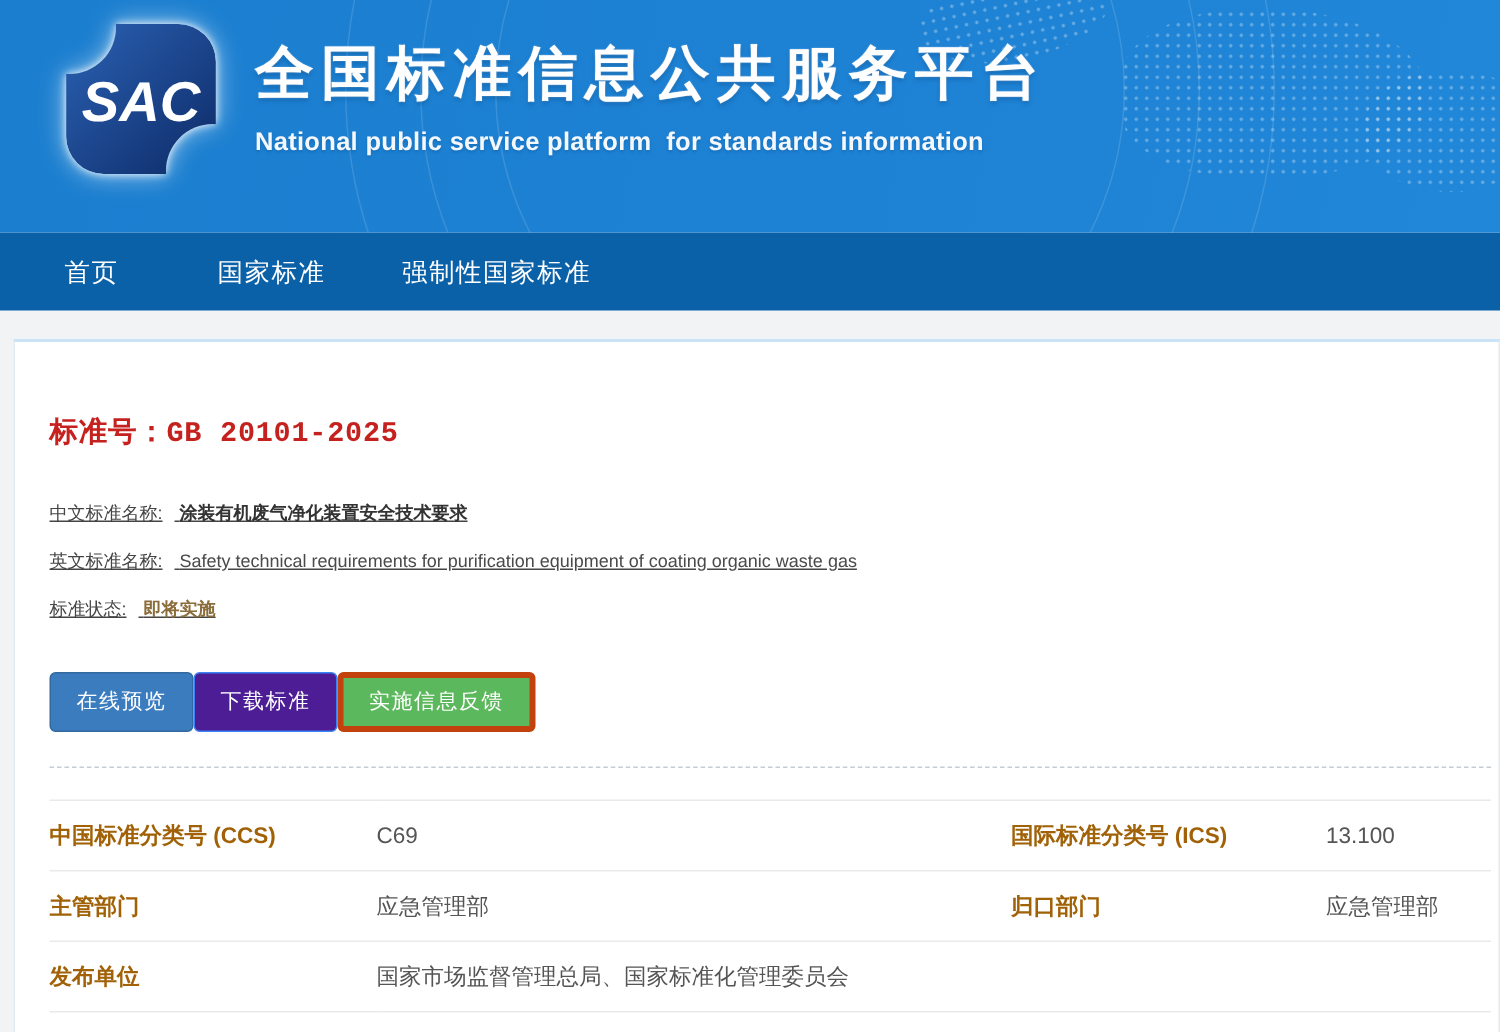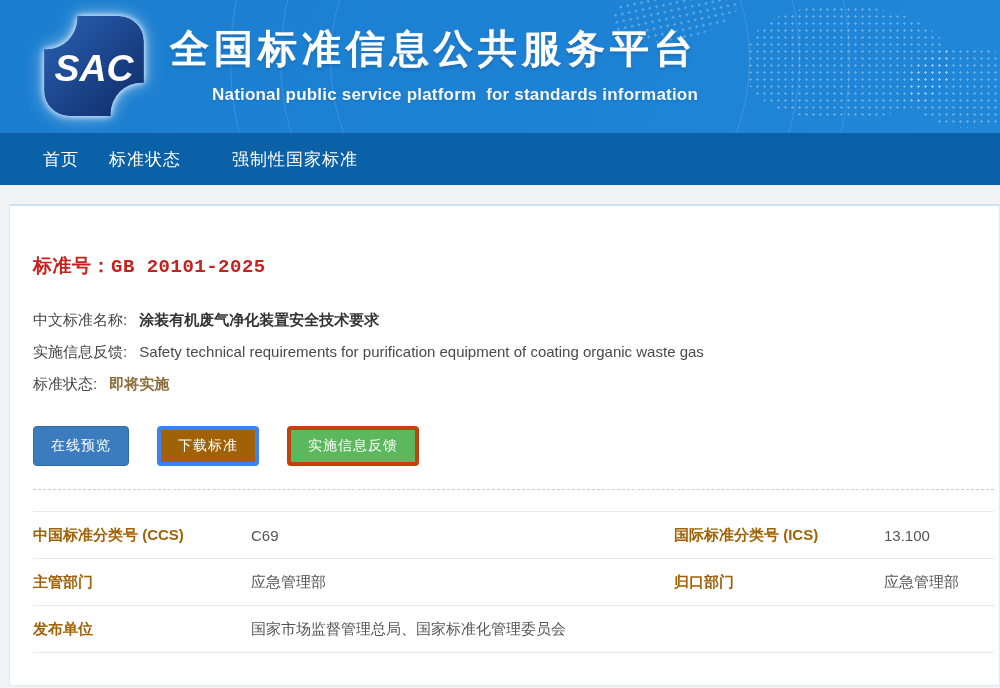--- a/index.html
+++ b/index.html
@@ -6,24 +6,23 @@
   html,body { width:1000px; height:688px; }
   body {
     font-family: "Liberation Sans", "DejaVu Sans", sans-serif;
     background:#f2f3f5;
     overflow:hidden;
     position:relative;
   }
 
   
   .site-header {
-    position:relative; height:133px;
+    position:relative; height:155px;
     background:linear-gradient(100deg,#1b7ecf 0%, #1e82d4 55%, #2187d8 100%);
     overflow:hidden;
-    text-align:right;
   }
   .map-dots {
     position:absolute;
     background-image:radial-gradient(rgba(255,255,255,.30) 1.1px, transparent 1.4px);
     background-size:7px 7px;
     pointer-events:none;
   }
   .blob1 { right:48px; top:6px; width:205px; height:112px; border-radius:48% 60% 55% 45%; }
   .blob2 { right:-18px; top:48px; width:110px; height:80px; border-radius:55% 45% 50% 60%; }
   .blob3 { right:258px; top:-22px; width:130px; height:62px; border-radius:50%; transform:rotate(-12deg); }
@@ -51,51 +50,51 @@
 
   
   .main-nav {
     height:52px; background:#0b61a8; display:flex; align-items:center;
     padding-left:43px;
   }
   .main-nav a {
     color:#fff; text-decoration:none; font-size:17px; letter-spacing:1px;
     cursor:pointer; white-space:nowrap;
   }
-  .main-nav a.first { margin-right:30px;text-align:center; }
+  .main-nav a.first { margin-right:66px;text-align:center; }
   .main-nav a.gap { margin-right:51px; }
 
   
   .card {
     margin:19px 0 0 9px;
     background:#fff;
     border:1px solid #e2e9f0;
     border-top:2px solid #cbe3f7;
     min-height:482px;
     padding-bottom:10px;
   }
   .std-no {
     margin:47px 0 0 23px;
     font-size:19px; font-weight:bold; color:#c5221f; letter-spacing:.5px;font-family:Liberation Mono, monospace;
   }
   .meta-block { margin:25px 0 0 23px; }
-  .meta-line { font-size:15px; color:#454545; line-height:32px; }
+  .meta-line { font-size:12px; color:#454545; line-height:32px;text-decoration:underline; }
   .meta-line .lbl { color:#454545; margin-right:8px; }
   .meta-line .val-bold { font-weight:bold; color:#333; }
   .meta-line .val-en { color:#4a4a4a; }
   .meta-line .val-status { font-weight:bold; color:#8a6d3b; }
 
-  .btn-row { margin:26px 0 0 23px; display:flex; gap:28px; }
+  .btn-row { margin:26px 0 0 23px; display:flex; }
   .btn {
     display:inline-block; border:none; border-radius:4px; color:#fff;
     font-size:14px; padding:7px 17px; cursor:pointer; letter-spacing:1px;
     font-family:inherit;
   }
   .btn-preview  { background:#3b7cbf; border:1px solid #33699f; }
-  .btn-download { background:#a16207; border:4px solid #3b82f6; }
+  .btn-download { background:#4c1d95; border:1px solid #3b82f6; }
   .btn-feedback { background:#5cb85c; border:4px solid #c2410c; }
 
   .dashed-sep {
     margin:23px 5px 0 23px; height:0;
     border-top:1px dashed #c6ccd3;
   }
 
   .details-table {
     width:calc(100% - 28px);
     margin:21px 5px 0 23px;
@@ -143,37 +142,37 @@
   </div>
 
   <div class="title-block">
     <div class="site-title">全国标准信息公共服务平台</div>
     <div class="site-subtitle">National public service platform  for standards information</div>
   </div>
 </div>
 
 <div class="main-nav">
   <a class="first">首页</a>
-  <a class="gap">标准状态</a>
+  <a class="gap">国家标准</a>
   <a class="gap">强制性国家标准</a>
 </div>
 
 <div class="card">
 
   <div class="std-no">
     <span>标准号：</span><span>GB 20101-2025</span>
   </div>
 
   <div class="meta-block">
     <div class="meta-line">
       <span class="lbl">中文标准名称:</span>
       <span class="val-bold">涂装有机废气净化装置安全技术要求</span>
     </div>
     <div class="meta-line">
-      <span class="lbl">实施信息反馈:</span>
+      <span class="lbl">英文标准名称:</span>
       <span class="val-en">Safety technical requirements for purification equipment of coating organic waste gas</span>
     </div>
     <div class="meta-line">
       <span class="lbl">标准状态:</span>
       <span class="val-status">即将实施</span>
     </div>
   </div>
 
   <div class="btn-row">
     <button class="btn btn-preview">在线预览</button>

